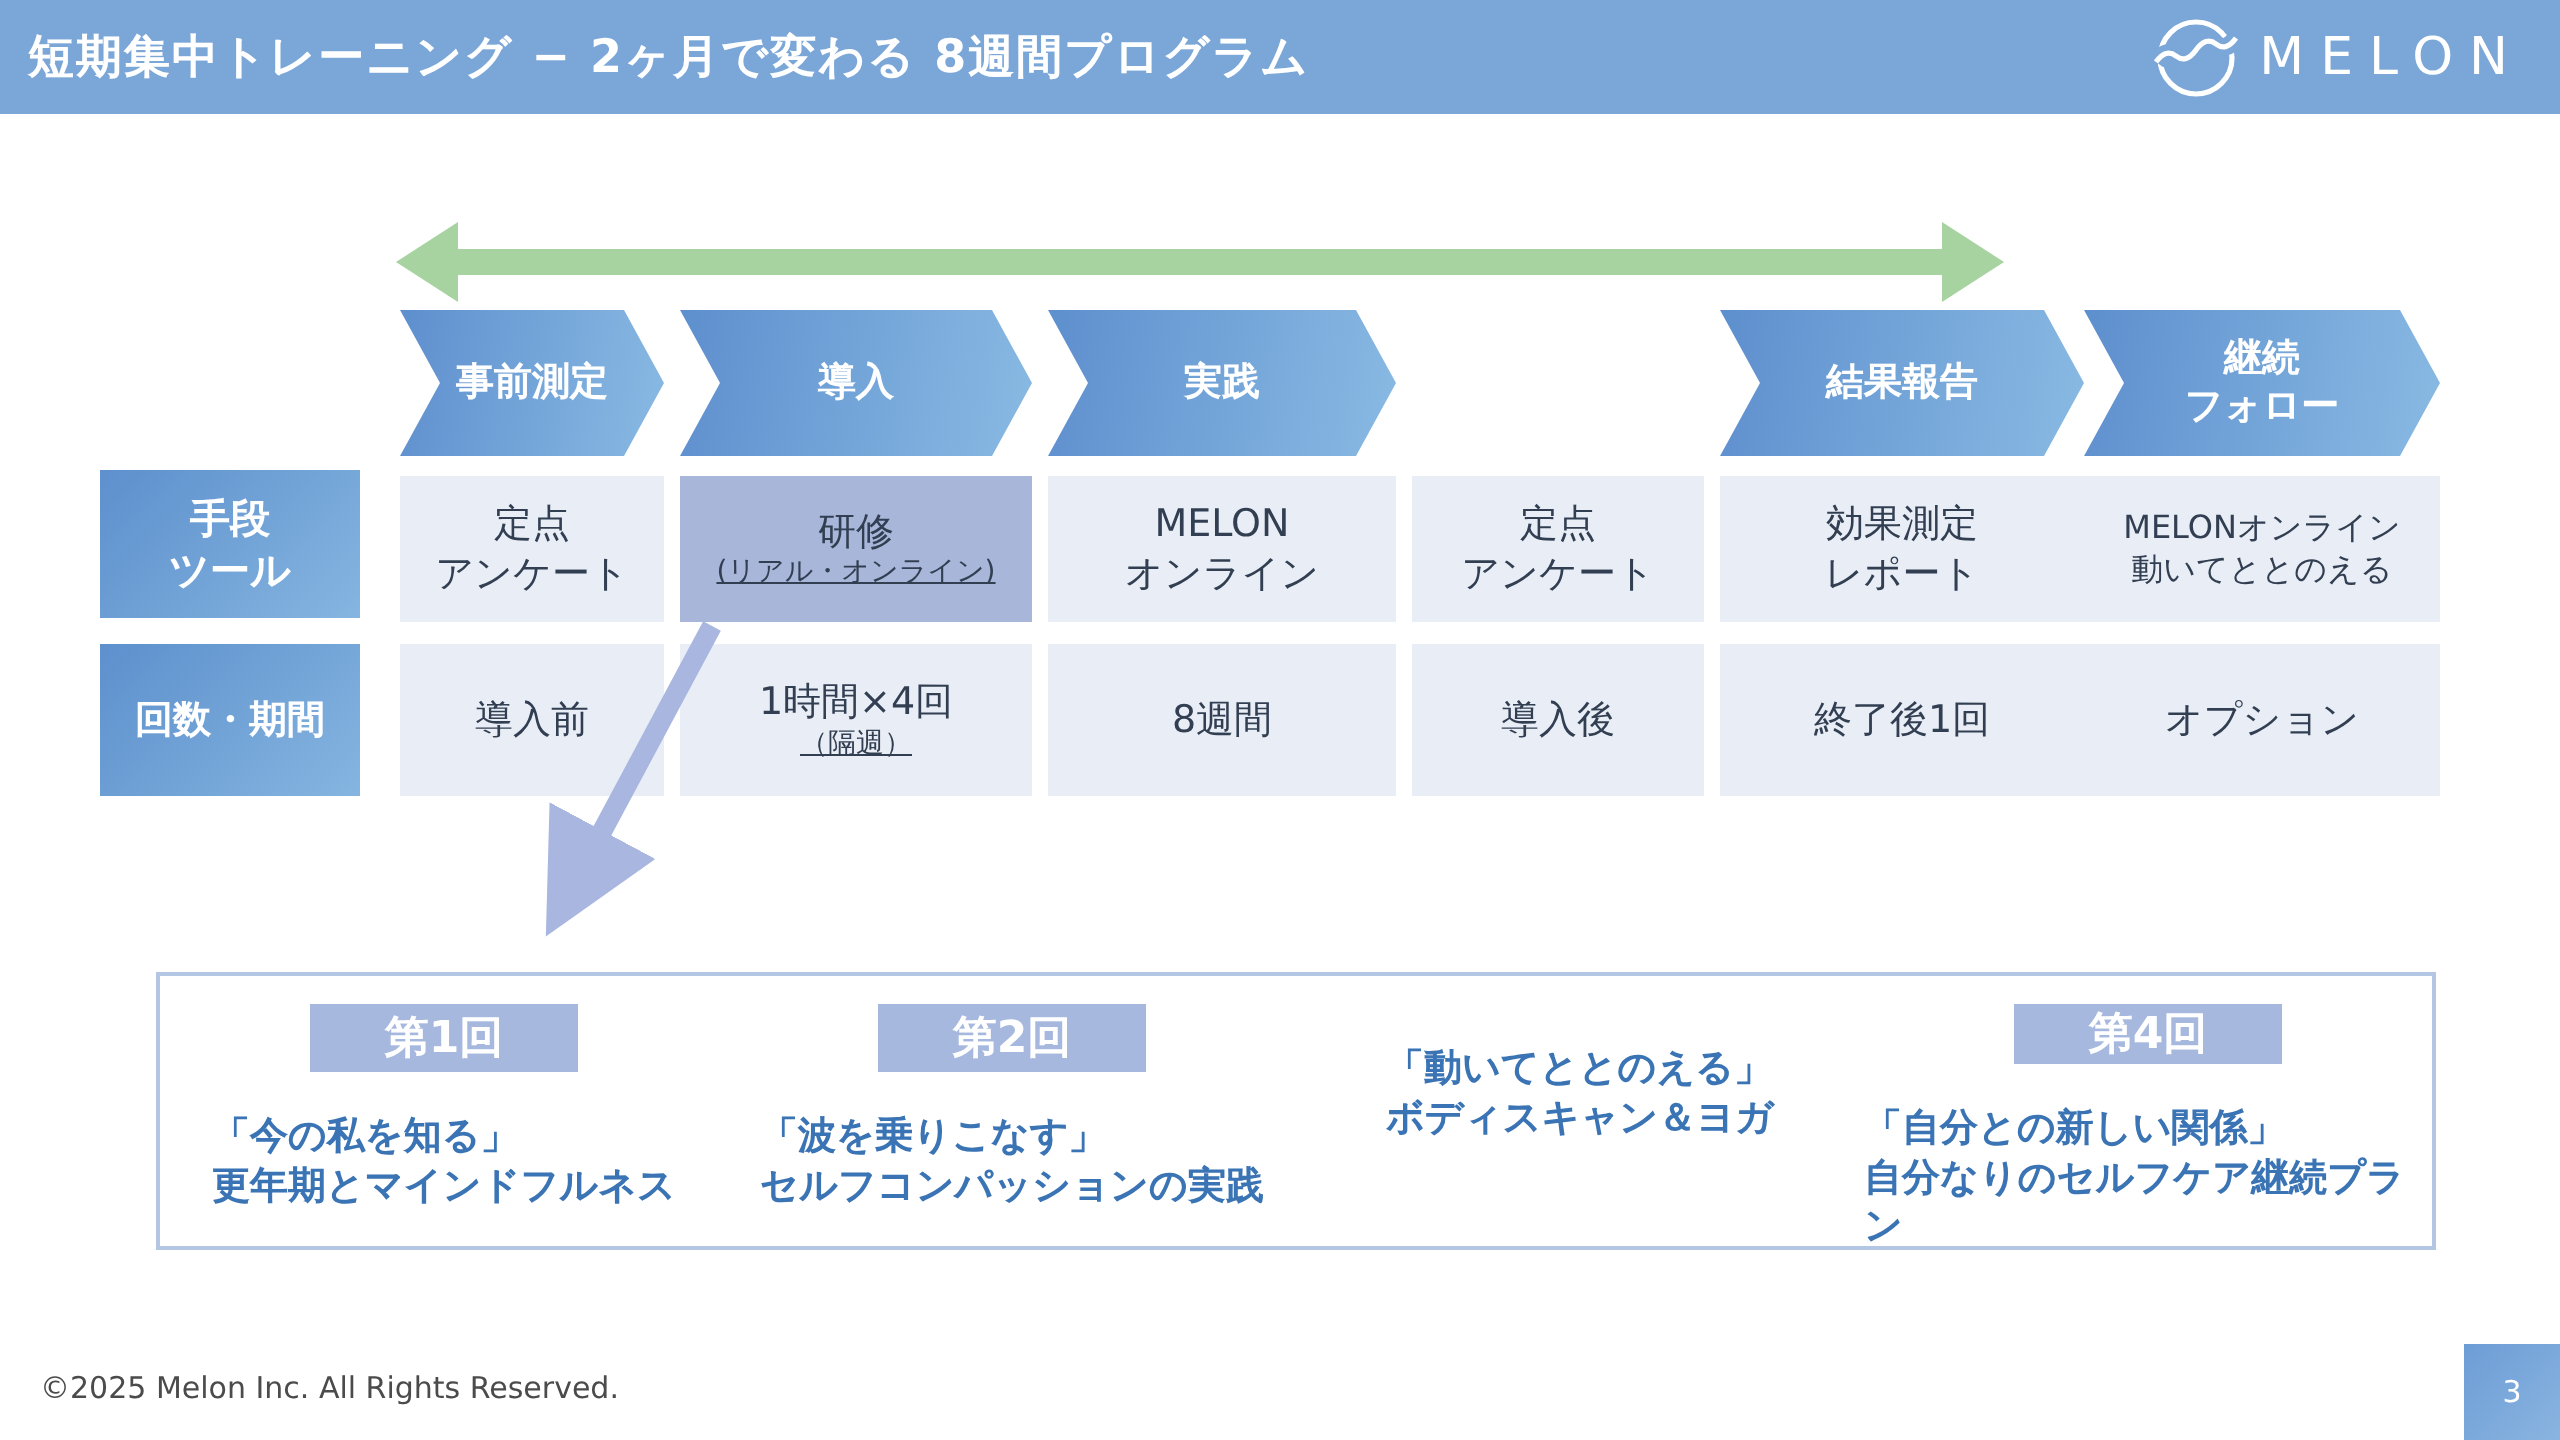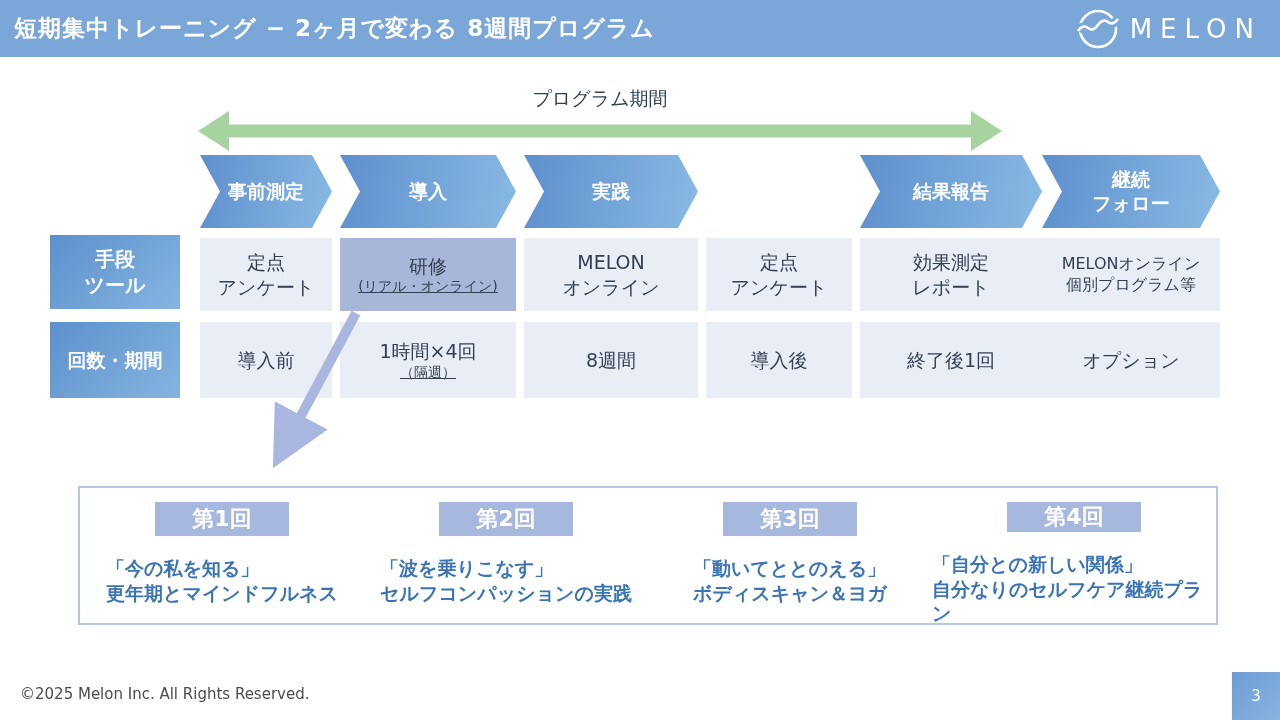--- a/index.html
+++ b/index.html
@@ -87,21 +87,20 @@
     <div class="logo">
       <svg width="44" height="44" viewBox="0 0 44 44">
         <circle cx="22" cy="22" r="18" fill="none" stroke="#ffffff" stroke-width="2.6"></circle>
         <path d="M2 24 q5 -7 10 -3 q5 4 10 -3 q5 -7 10 -3 q5 4 10 -3" fill="none" stroke="#7aa6d8" stroke-width="9"></path>
         <path d="M2 24 q5 -7 10 -3 q5 4 10 -3 q5 -7 10 -3 q5 4 10 -3" fill="none" stroke="#ffffff" stroke-width="2.6"></path>
       </svg>
       <span class="logo-text">MELON</span>
     </div>
   </div>
 
-  <div class="period-label">プログラム期間</div>
   <svg class="green-arrow" width="1280" height="160">
     <line x1="227" y1="131" x2="973" y2="131" stroke="#a6d39f" stroke-width="13"></line>
     <polygon points="198,131 229,111 229,151" fill="#a6d39f"></polygon>
     <polygon points="1002,131 971,111 971,151" fill="#a6d39f"></polygon>
   </svg>
 
   <div class="chev col0">
       <span class="lbl">事前測定</span>
     </div>
   <div class="chev col1">
@@ -141,21 +140,21 @@
 アンケート</span>
 
   </div>
   <div class="cell r1 col4">
     <span class="main">効果測定
 レポート</span>
 
   </div>
   <div class="cell r1 col5 small">
     <span class="main">MELONオンライン
-個別プログラム等</span>
+動いてととのえる</span>
 
   </div>
 
   <div class="cell r2 col0">
     <span class="main">導入前</span>
 
   </div>
   <div class="cell r2 col1">
     <span class="main">1時間×4回</span>
     <span class="sub">（隔週）</span>
@@ -191,21 +190,20 @@
       <div class="session-badge">第1回</div>
       <div class="session-title">「今の私を知る」
 更年期とマインドフルネス</div>
     </div>
     <div class="session">
       <div class="session-badge">第2回</div>
       <div class="session-title">「波を乗りこなす」
 セルフコンパッションの実践</div>
     </div>
     <div class="session">
-      <div class="session-badge">第3回</div>
       <div class="session-title">「動いてととのえる」
 ボディスキャン＆ヨガ</div>
     </div>
     <div class="session">
       <div class="session-badge">第4回</div>
       <div class="session-title">「自分との新しい関係」
 自分なりのセルフケア継続プラン</div>
     </div>
   </div>
 

